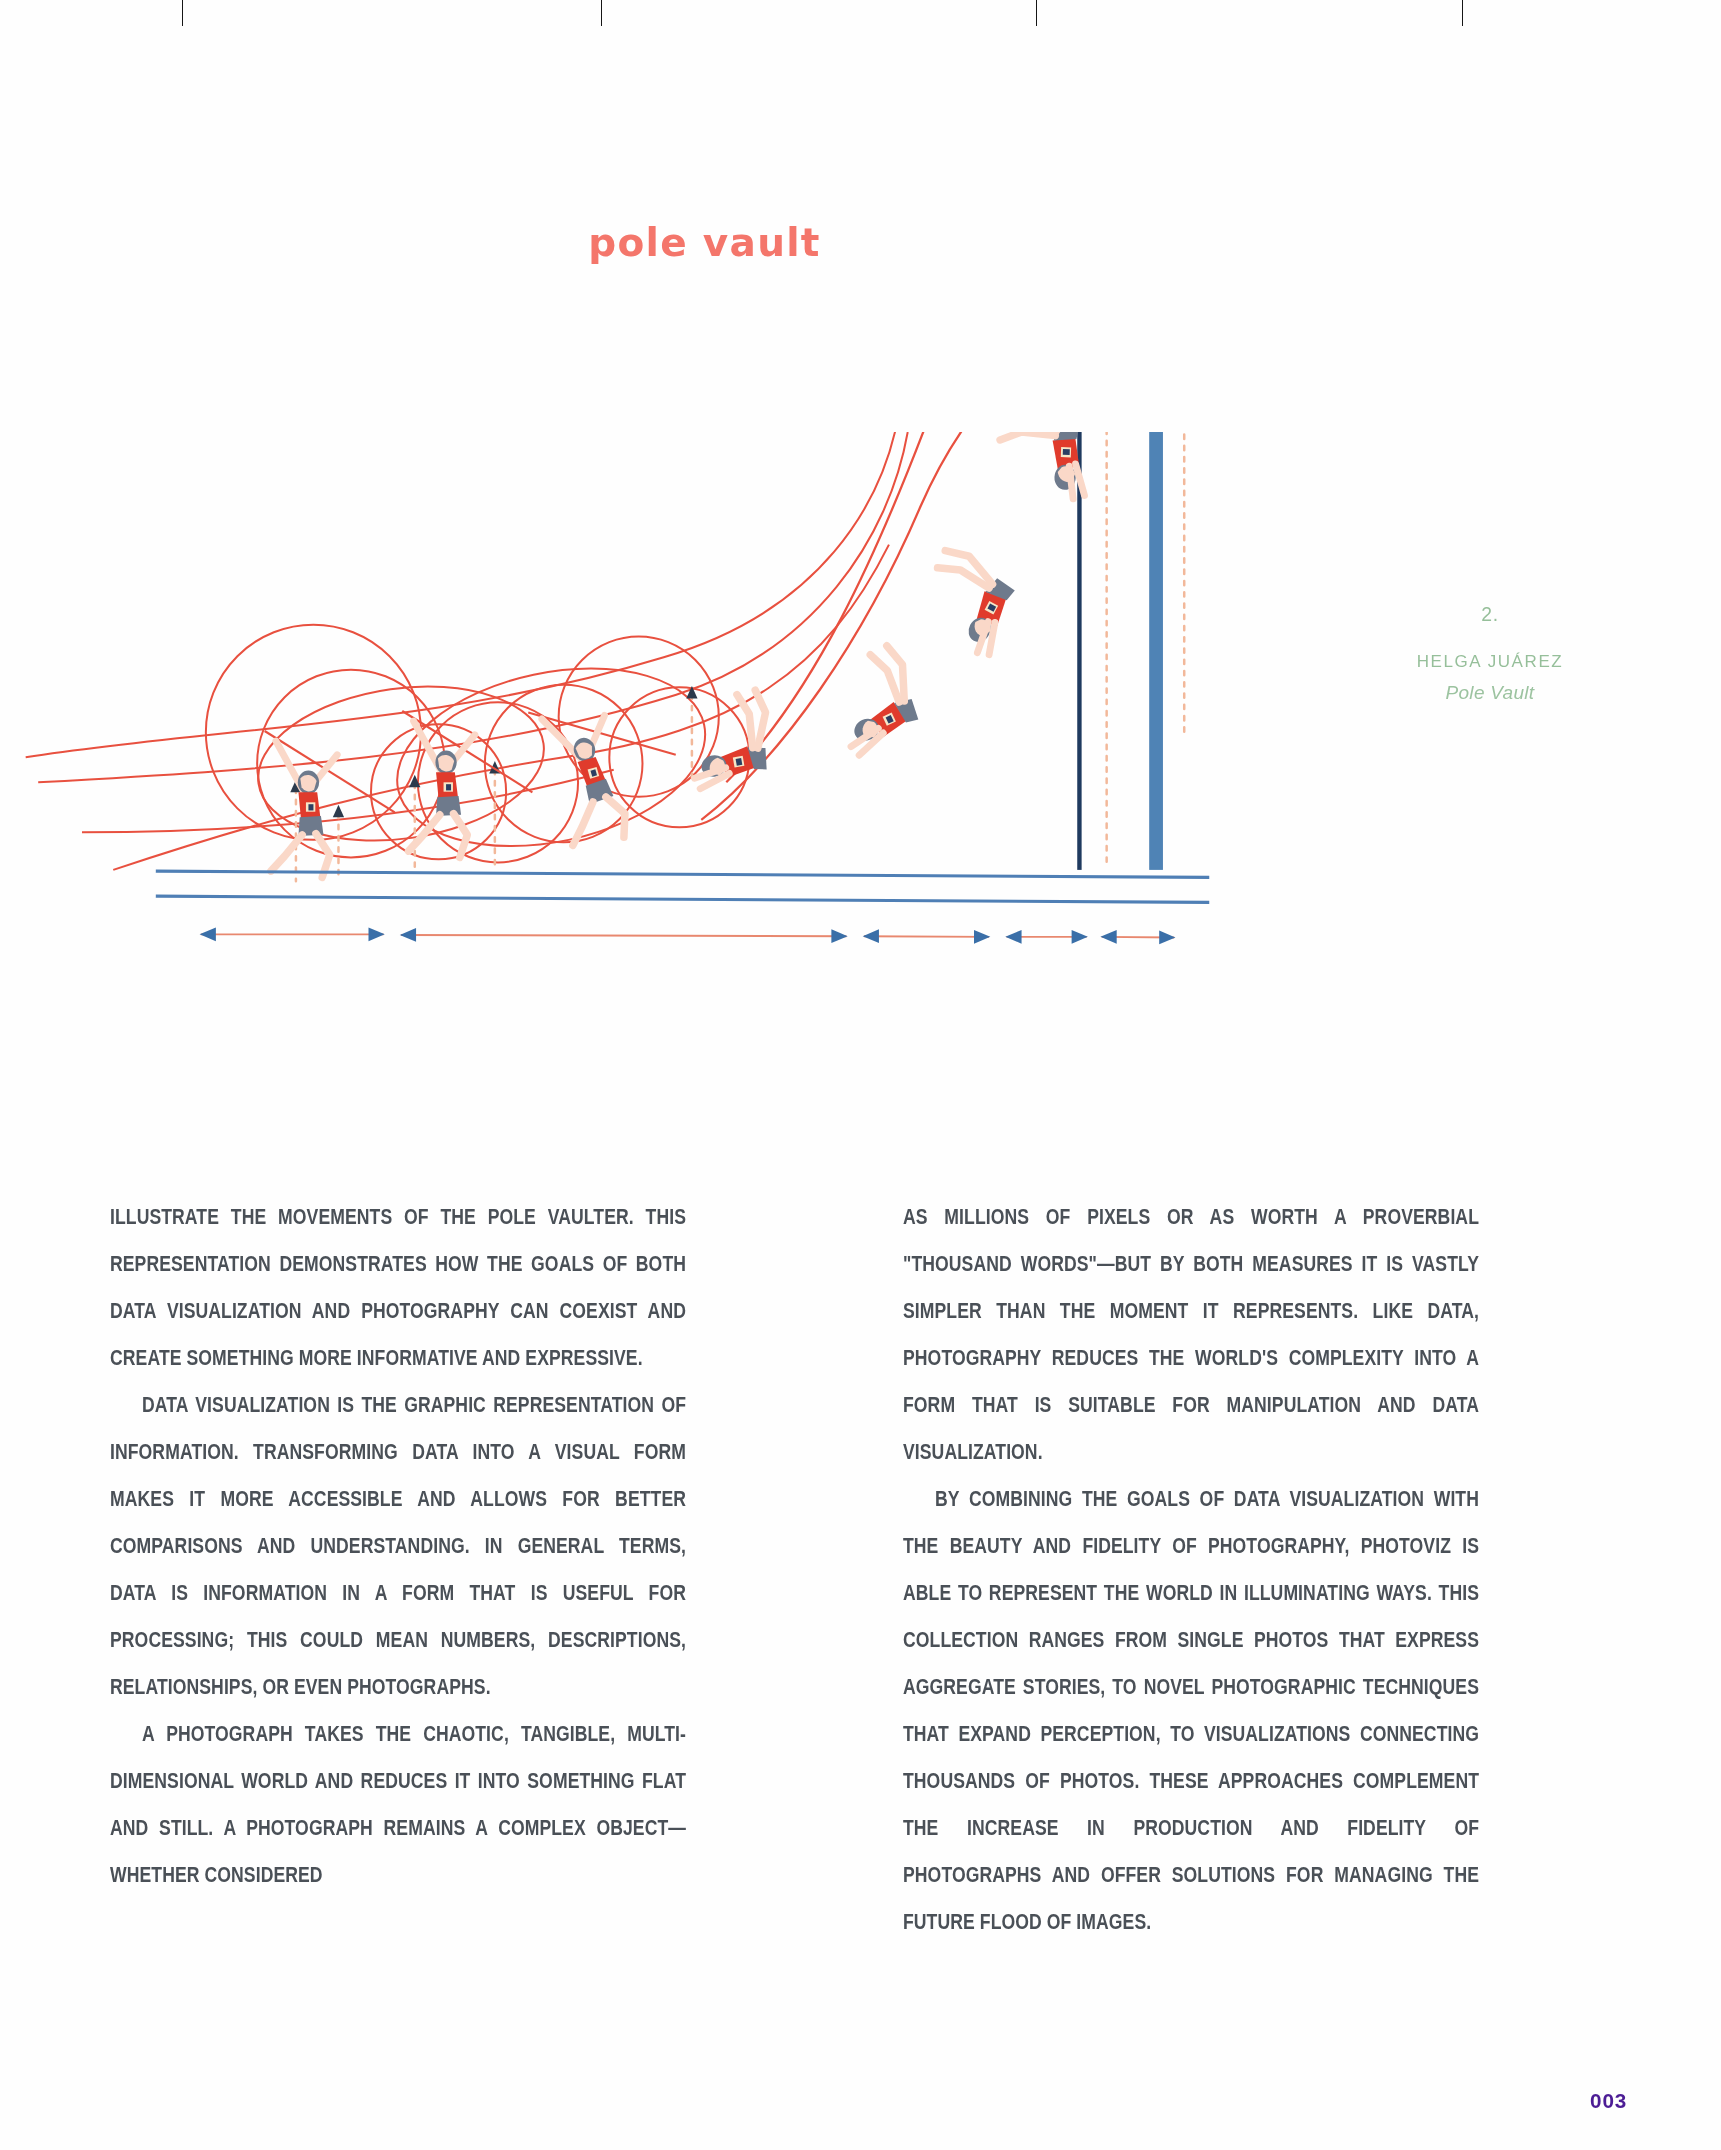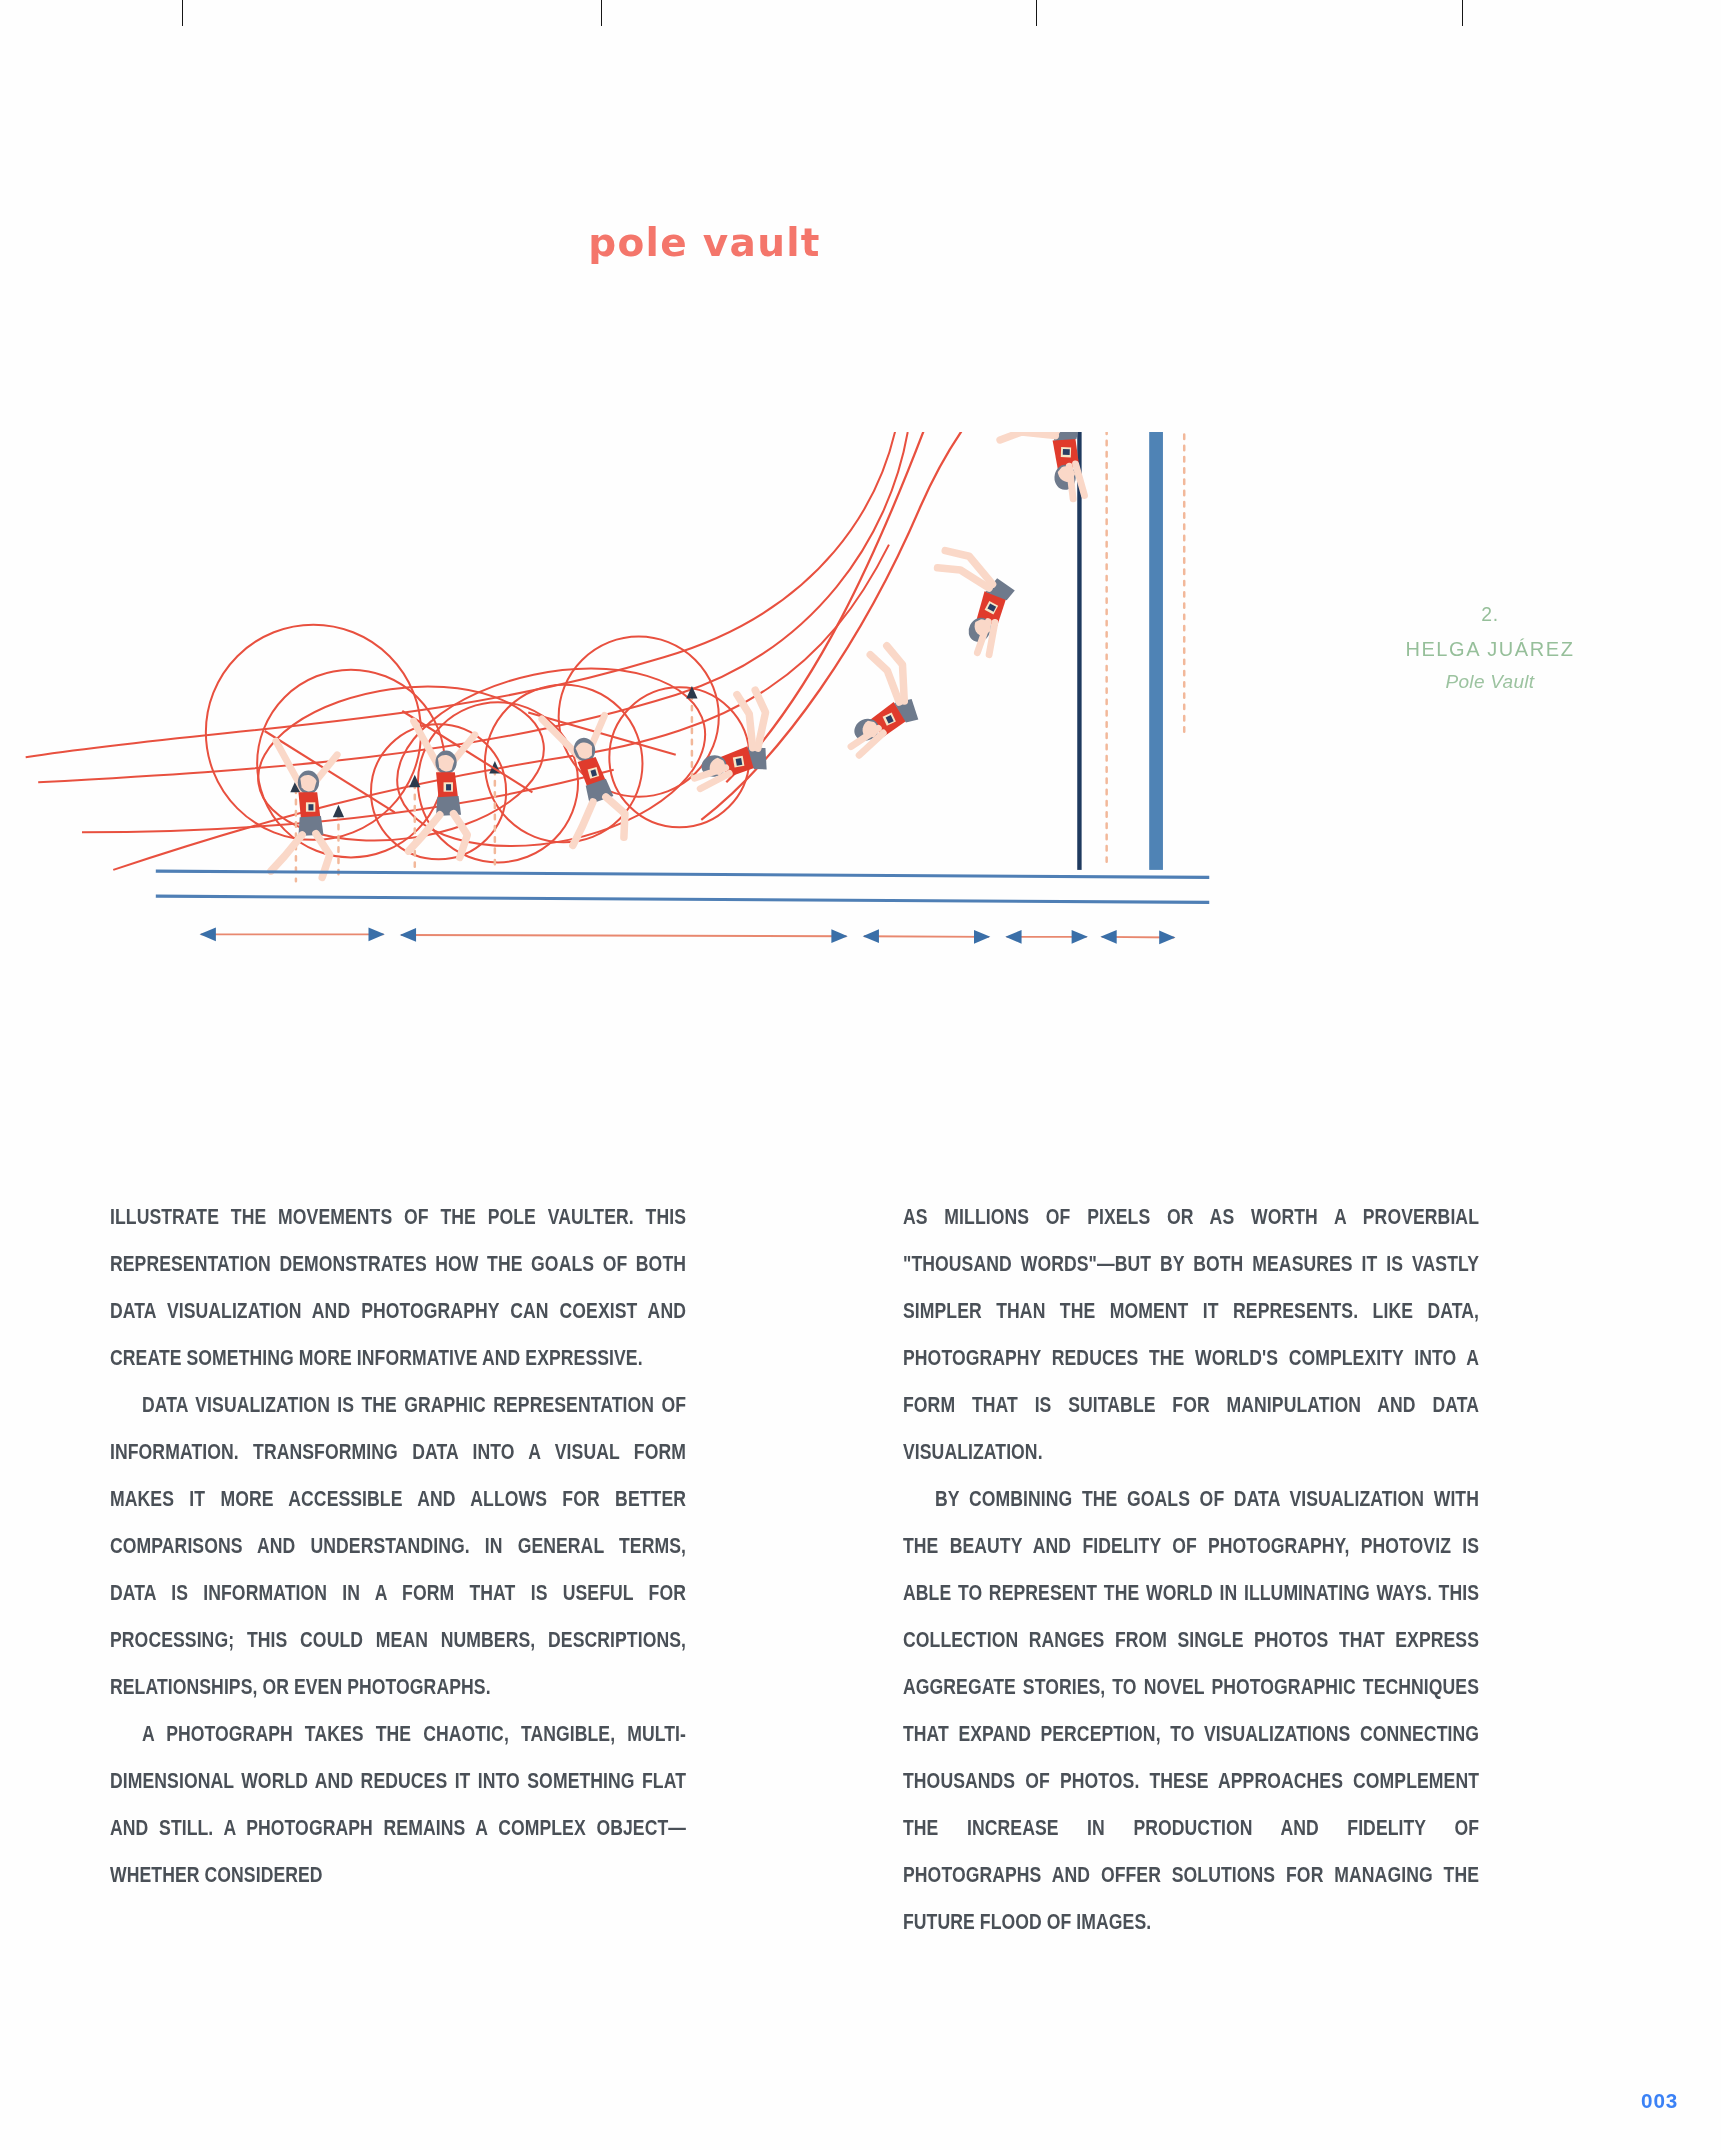--- a/index.html
+++ b/index.html
@@ -24,21 +24,21 @@
   
   .illus{position:absolute;left:0px;top:432px;width:1315px;height:563px;}
   .illus svg{display:block;}
 
   
   .caption{
     position:absolute;left:1346px;top:601px;width:288px;text-align:center;
     color:#96BF9A;line-height:1.42;
   }
   .cap-num{font-size:19.4px;letter-spacing:0.6px;}
-  .cap-name{font-size:20px;letter-spacing:1.6px;font-weight:normal;margin-top:6px;}
+  .cap-name{font-size:17px;letter-spacing:1.6px;font-weight:normal;margin-top:21px;}
   .cap-work{font-size:19px;font-style:italic;margin-top:6.3px;color:#9CC3A0;
             font-family:"Liberation Sans",sans-serif;letter-spacing:0.3px;}
 
   
   .cols{position:absolute;left:0;top:1193px;width:1382px;height:826px;}
   .col{
     position:absolute;top:0;width:720px;
     color:#4A5057;
     font-family:"Liberation Sans","DejaVu Sans",sans-serif;
     font-weight:bold;
@@ -50,22 +50,22 @@
     transform-origin:left top;
   }
   .col-left{left:110px;}
   .col-right{left:903px;}
   .col p{margin:0;}
   .col p.ind{text-indent:40px;}
   .col p + p{margin-top:0;}
 
   
   .pageno{
-    position:absolute;left:1641px;top:2089px;
-    color:#3b82f6;font-weight:bold;font-size:20.7px;letter-spacing:0.9px;
+    position:absolute;left:1590px;top:2089px;
+    color:#4c1d95;font-weight:bold;font-size:20.7px;letter-spacing:0.9px;
     font-family:"Liberation Sans",sans-serif;
   }
 </style>
 </head>
 <body>
 
 <div class="page">
 
   <div class="cropmark" style="left:182px"></div>
   <div class="cropmark" style="left:601px"></div>

